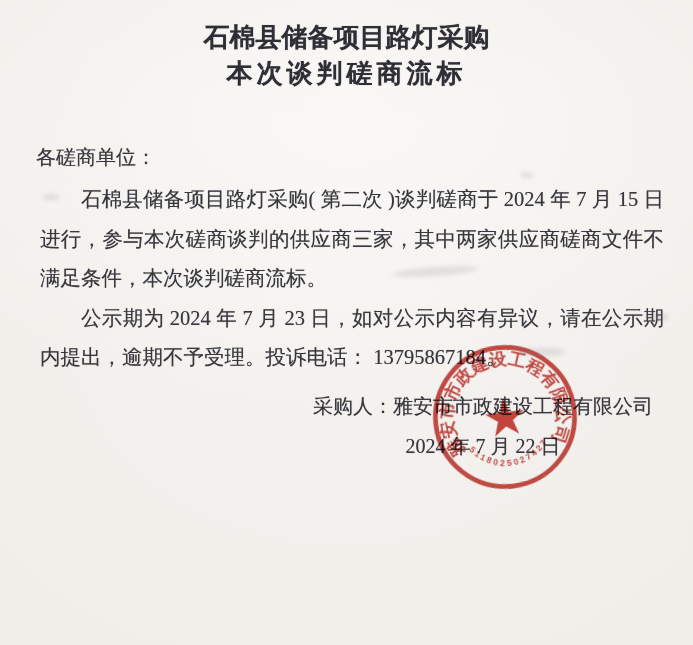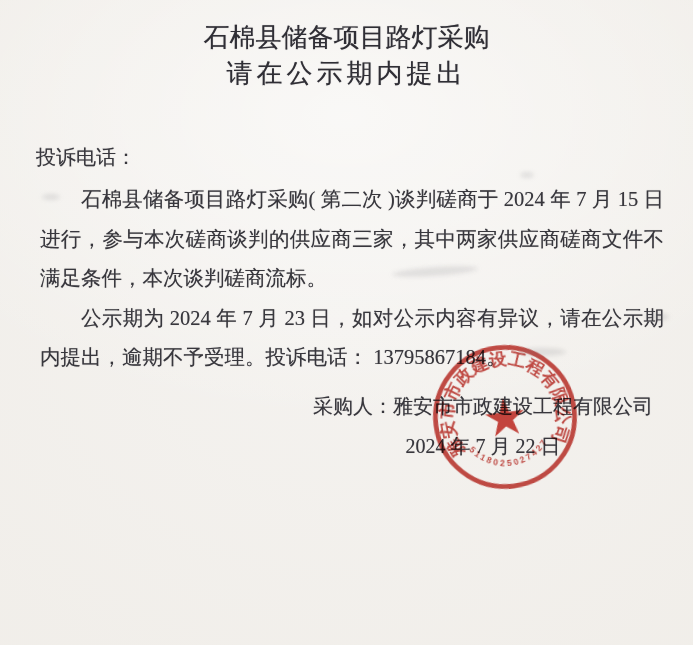--- a/index.html
+++ b/index.html
@@ -18,21 +18,21 @@
     font-family: "Liberation Serif", "DejaVu Serif", serif;
     color: #38373d;
   }
   .doc-title {
     position: absolute;
     top: 20px;
     left: 0;
     right: 0;
     text-align: center;
     font-size: 26px;
-    font-weight: normal;
+    font-weight: bold;
     color: #2f2e35;
     line-height: 36px;
     text-shadow: 0 0 0.8px rgba(47,46,53,0.55);
   }
   .doc-title .line2 {
     letter-spacing: 4px;
   }
   .salutation {
     position: absolute;
     top: 144px;
@@ -93,24 +93,24 @@
   .smudge.s4 { left: 645px; top: 313px; width: 24px; height: 8px; }
   .smudge.s5 { left: 520px; top: 172px; width: 14px; height: 6px; }
 </style>
 </head>
 <body>
 
 <div class="page">
 
   <div class="doc-title">
     <div class="line1">石棉县储备项目路灯采购</div>
-    <div class="line2">请在公示期内提出</div>
+    <div class="line2">本次谈判磋商流标</div>
   </div>
 
-  <div class="salutation">投诉电话：</div>
+  <div class="salutation">各磋商单位：</div>
 
   <div class="body-text">
     <p>石棉县储备项目路灯采购( 第二次 )谈判磋商于 2024 年 7 月 15 日进行，参与本次磋商谈判的供应商三家，其中两家供应商磋商文件不满足条件，本次谈判磋商流标。</p>
     <p>公示期为 2024 年 7 月 23 日，如对公示内容有异议，请在公示期内提出，逾期不予受理。投诉电话： 13795867184。</p>
   </div>
 
   <div class="signature">
     <div><span>采购人：</span><span>雅安市市政建设工程有限公司</span></div>
     <div>2024 年 7 月 22 日</div>
   </div>

